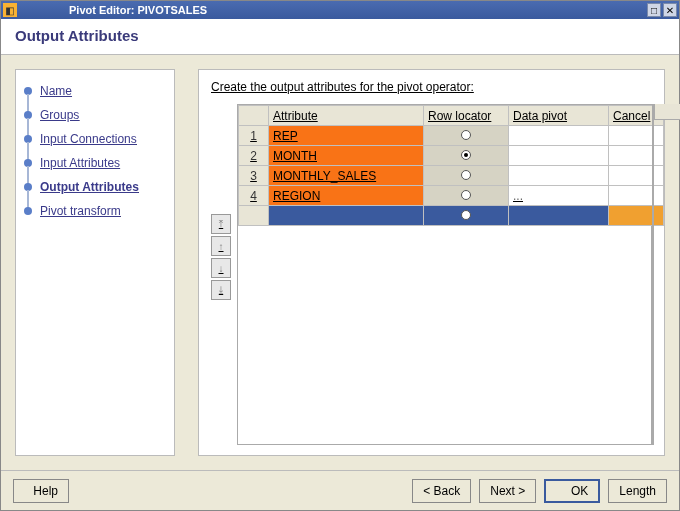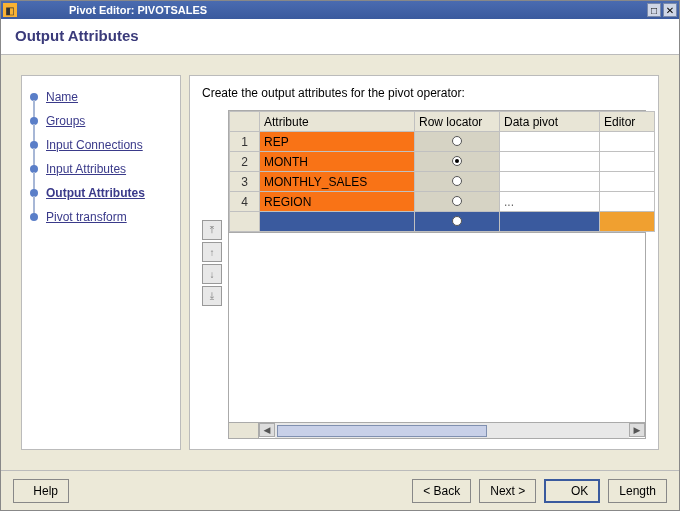--- a/index.html
+++ b/index.html
@@ -4,34 +4,34 @@
 <style>
   * { box-sizing: border-box; }
   html, body { margin: 0; padding: 0; font-family: Arial, sans-serif; font-size: 12px; color: #000; }
   .window { width: 680px; height: 511px; background: #ece9d8; border: 1px solid #888; display: flex; flex-direction: column; }
   .titlebar { height: 18px; background: linear-gradient(#4a6bb0,#3a5a9e); color: #fff; display: flex; align-items: center; padding: 0 2px; }
   .titlebar .icon { width: 14px; height: 14px; background: #f9b233; margin-right: 4px; display:flex; align-items:center; justify-content:center; font-size:10px; color:#333;}
   .titlebar .title { flex: 1; font-weight: bold; font-size: 11px; padding-left: 48px; }
   .titlebar .winbtn { width: 14px; height: 14px; background: #cfd6e6; margin-left: 2px; display:flex; align-items:center; justify-content:center; border:1px solid #7a8aaa; font-size:10px; color:#000; }
   .heading-wrap { background: #fff; border-bottom: 1px solid #bbb; padding: 8px 14px 10px; }
   .heading { font-size: 15px; font-weight: bold; color: #3a3a7a; }
-  .body { flex: 1; display: flex; padding: 20px; gap: 8px; min-height:0; }
+  .body { flex: 1; display: flex; padding: 14px; gap: 23px; min-height:0;text-decoration:underline; }
   .sidebar { width: 160px; background: #fff; border: 1px solid #bbb; padding: 14px 8px; }
   .nav-item { display: flex; align-items: center; margin-bottom: 10px; cursor: pointer; }
   .nav-dot { width: 8px; height: 8px; border-radius: 50%; background: #5a7ec8; margin-right: 8px; position:relative; }
   .nav-dot::before { content:""; position:absolute; width:2px; height:20px; background:#a7b7d6; left:3px; top:7px; }
   .nav-item:last-child .nav-dot::before { display:none; }
   .nav-link { color: #3a3a8a; text-decoration: underline; }
   .nav-link.current { font-weight: bold; }
   .content { flex: 1; background: #fff; border: 1px solid #bbb; padding: 10px 12px; display:flex; flex-direction:column; min-width:0; }
   .instruction { margin-bottom: 10px; }
   .grid-area { display:flex; gap:4px; flex:1; min-height:0; }
   .arrow-col { width:22px; display:flex; flex-direction:column; gap:2px; padding-top:110px;}
   .arrow-btn { width:20px; height:20px; border:1px solid #999; background:#e8e8e8; display:flex; align-items:center; justify-content:center; font-size:10px; color:#777; }
-  .table-wrap { flex:1; display:flex; flex-direction:column; min-width:0;}
+  .table-wrap { flex:1; display:flex; flex-direction:row; min-width:0;}
   .grid { border:1px solid #aaa; width:100%; }
   table { border-collapse: collapse; width:100%; table-layout:fixed; }
   th, td { border: 1px solid #c0c0c0; height: 20px; padding: 0 4px; text-align:left; vertical-align:middle; overflow:hidden; white-space:nowrap; }
   col.numcol { width:30px; }
   col.attrcol { width:155px; }
   col.rowlcol { width:85px; }
   col.dtcol { width:100px; }
   col.lencol { width:55px; }
   th { background: #e8e5d6; font-weight: normal; }
   td.rownum { background: #e8e5d6; text-align:center; color:#333; }
@@ -116,21 +116,21 @@
                   <col class="rowlcol">
                   <col class="dtcol">
                   <col class="lencol">
               </colgroup>
               <thead>
                 <tr>
                   <th></th>
                   <th>Attribute</th>
                   <th>Row locator</th>
                   <th>Data pivot</th>
-                  <th>Editor</th>
+                  <th>Cancel</th>
                 </tr>
               </thead>
               <tbody>
                 <tr>
                   <td class="rownum">1</td>
                   <td class="attr">REP</td>
                   <td class="rowloc"><span class="radio"></span></td>
                   <td class="rest"></td>
                   <td class="rest"></td>
                 </tr>

